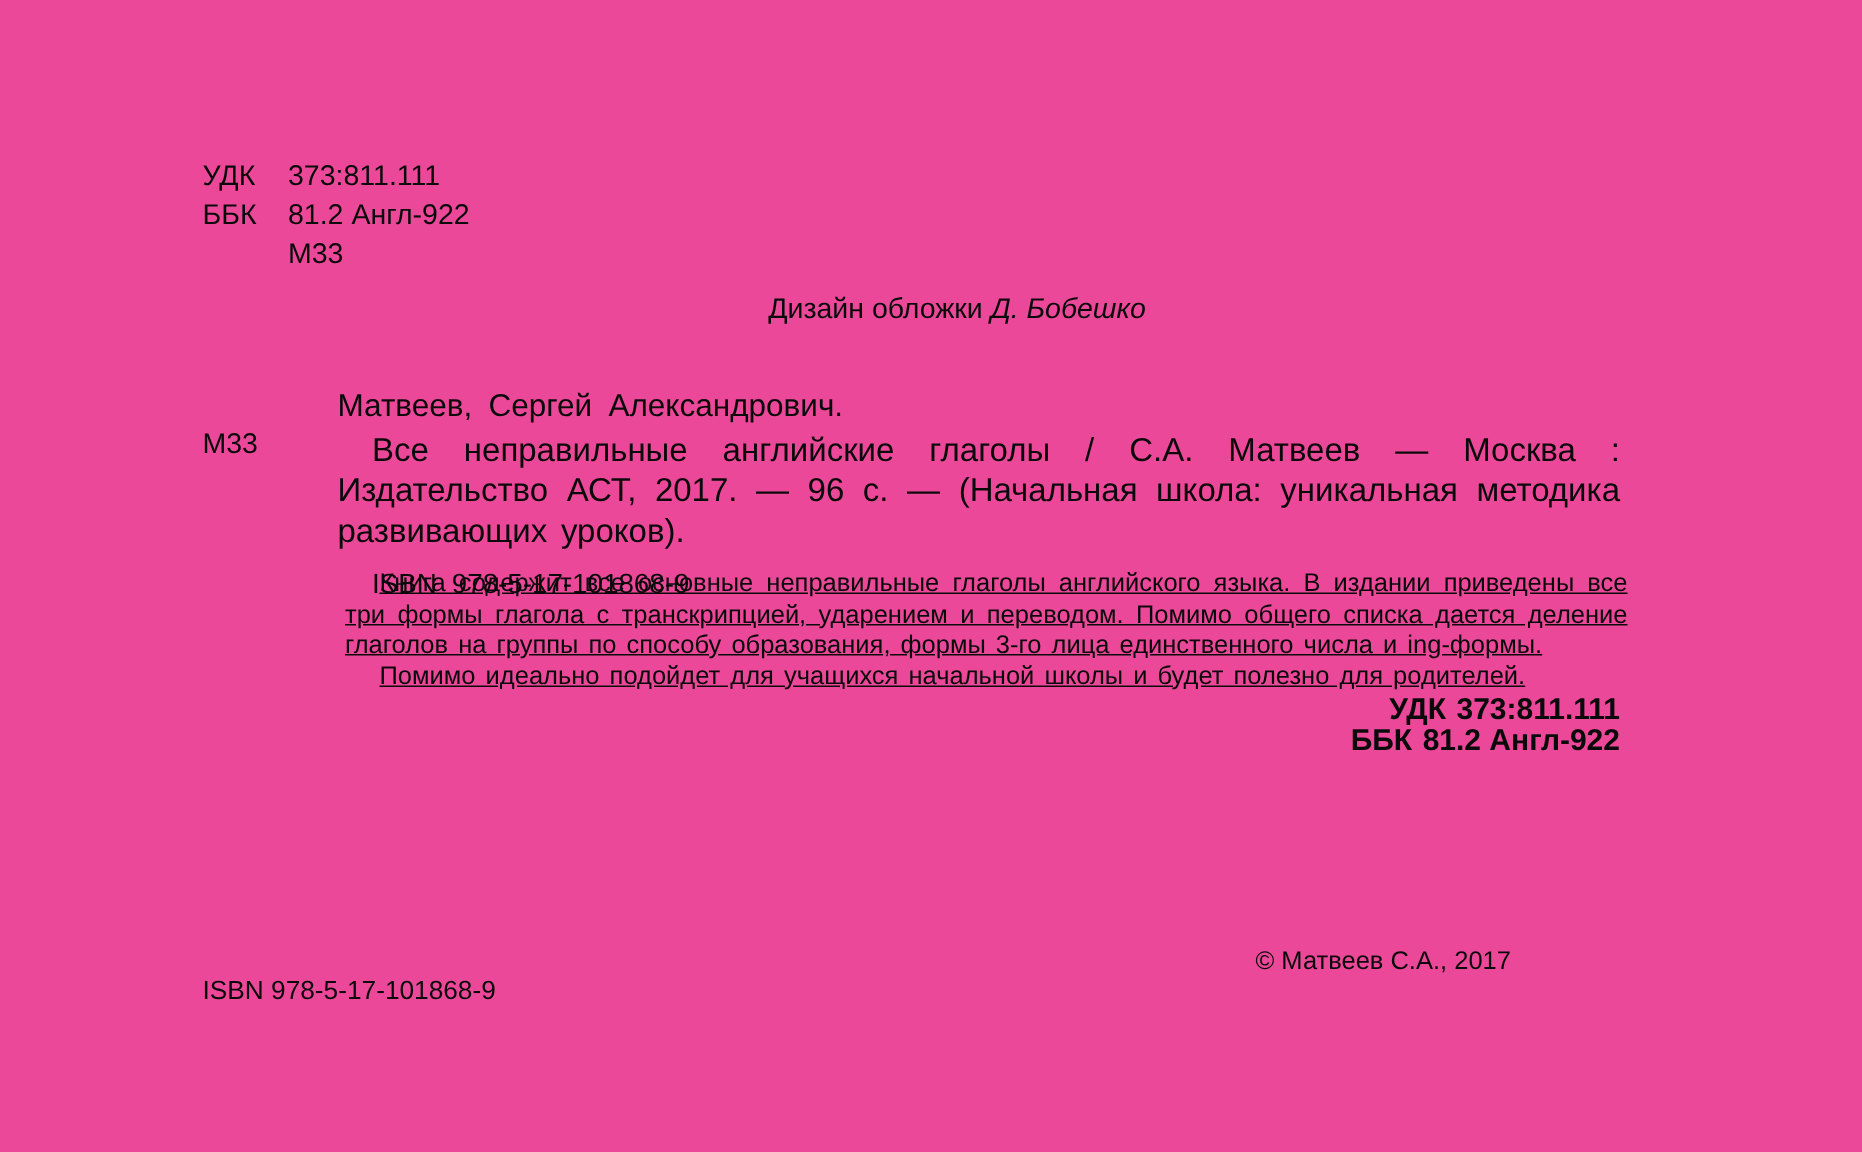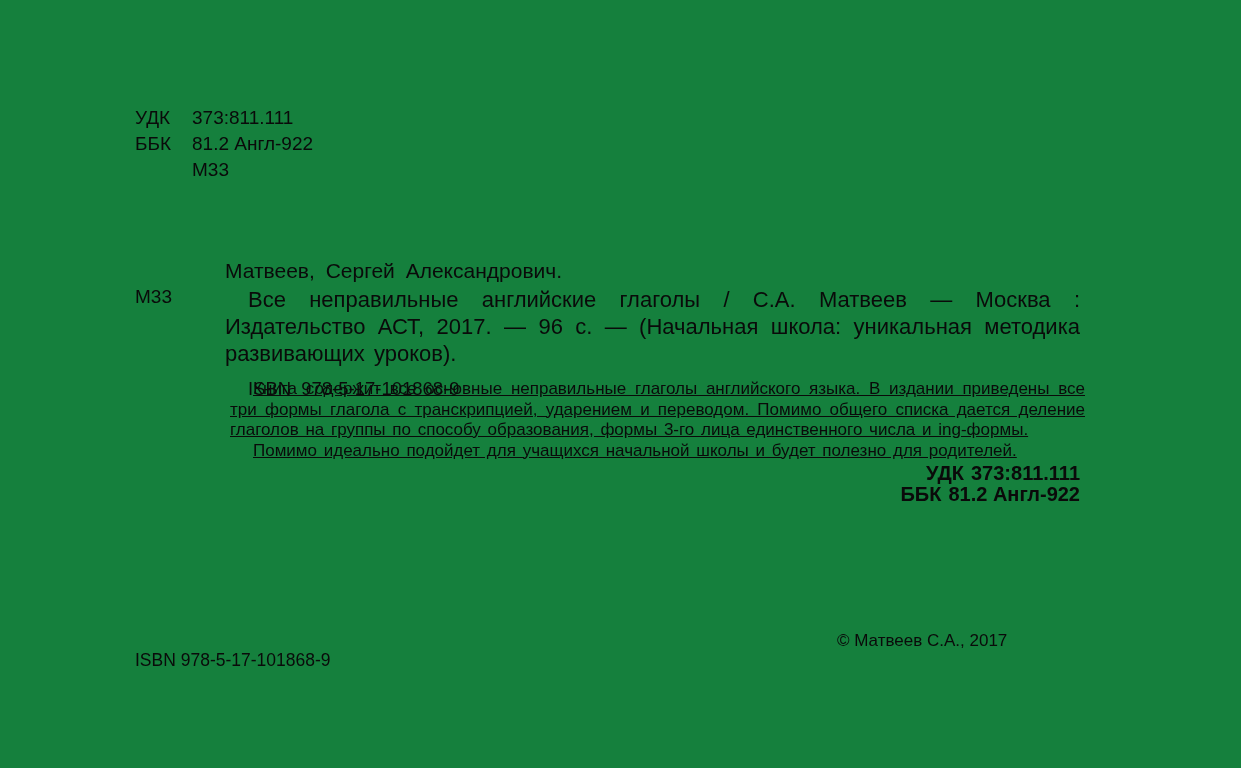--- a/index.html
+++ b/index.html
@@ -4,21 +4,21 @@
 <style>
   html, body {
     margin: 0;
     padding: 0;
     background: #ffffff;
   }
   .page {
     position: relative;
     width: 1241px;
     height: 768px;
-    background: #15803d;
+    background: #ec4899;
     color: #0a0a0a;
     font-family: "Liberation Sans", "DejaVu Sans", sans-serif;
     overflow: hidden;
   }
 
   
   .top-codes {
     position: absolute;
     left: 135px;
     top: 105px;
@@ -130,20 +130,23 @@
 
   <div class="top-codes">
     <span>УДК</span>
     <span>373:811.111</span>
     <span>ББК</span>
     <span>81.2 Англ-922</span>
     <span></span>
     <span>М33</span>
   </div>
 
+  <div class="cover-design">
+    <span>Дизайн обложки </span><span class="designer">Д. Бобешко</span>
+  </div>
 
   <div class="m33-hanging">М33</div>
 
   <div class="catalog-card">
     <div class="author">Матвеев, Сергей Александрович.</div>
     <p class="description">Все неправильные английские глаголы / С.А. Матвеев — Москва : Издательство АСТ, 2017. — 96 с. — (Начальная школа: уникальная методика развивающих уроков).</p>
     <div class="isbn-line">
       <span class="isbn-label">ISBN</span><span>978-5-17-101868-9</span>
     </div>
   </div>

